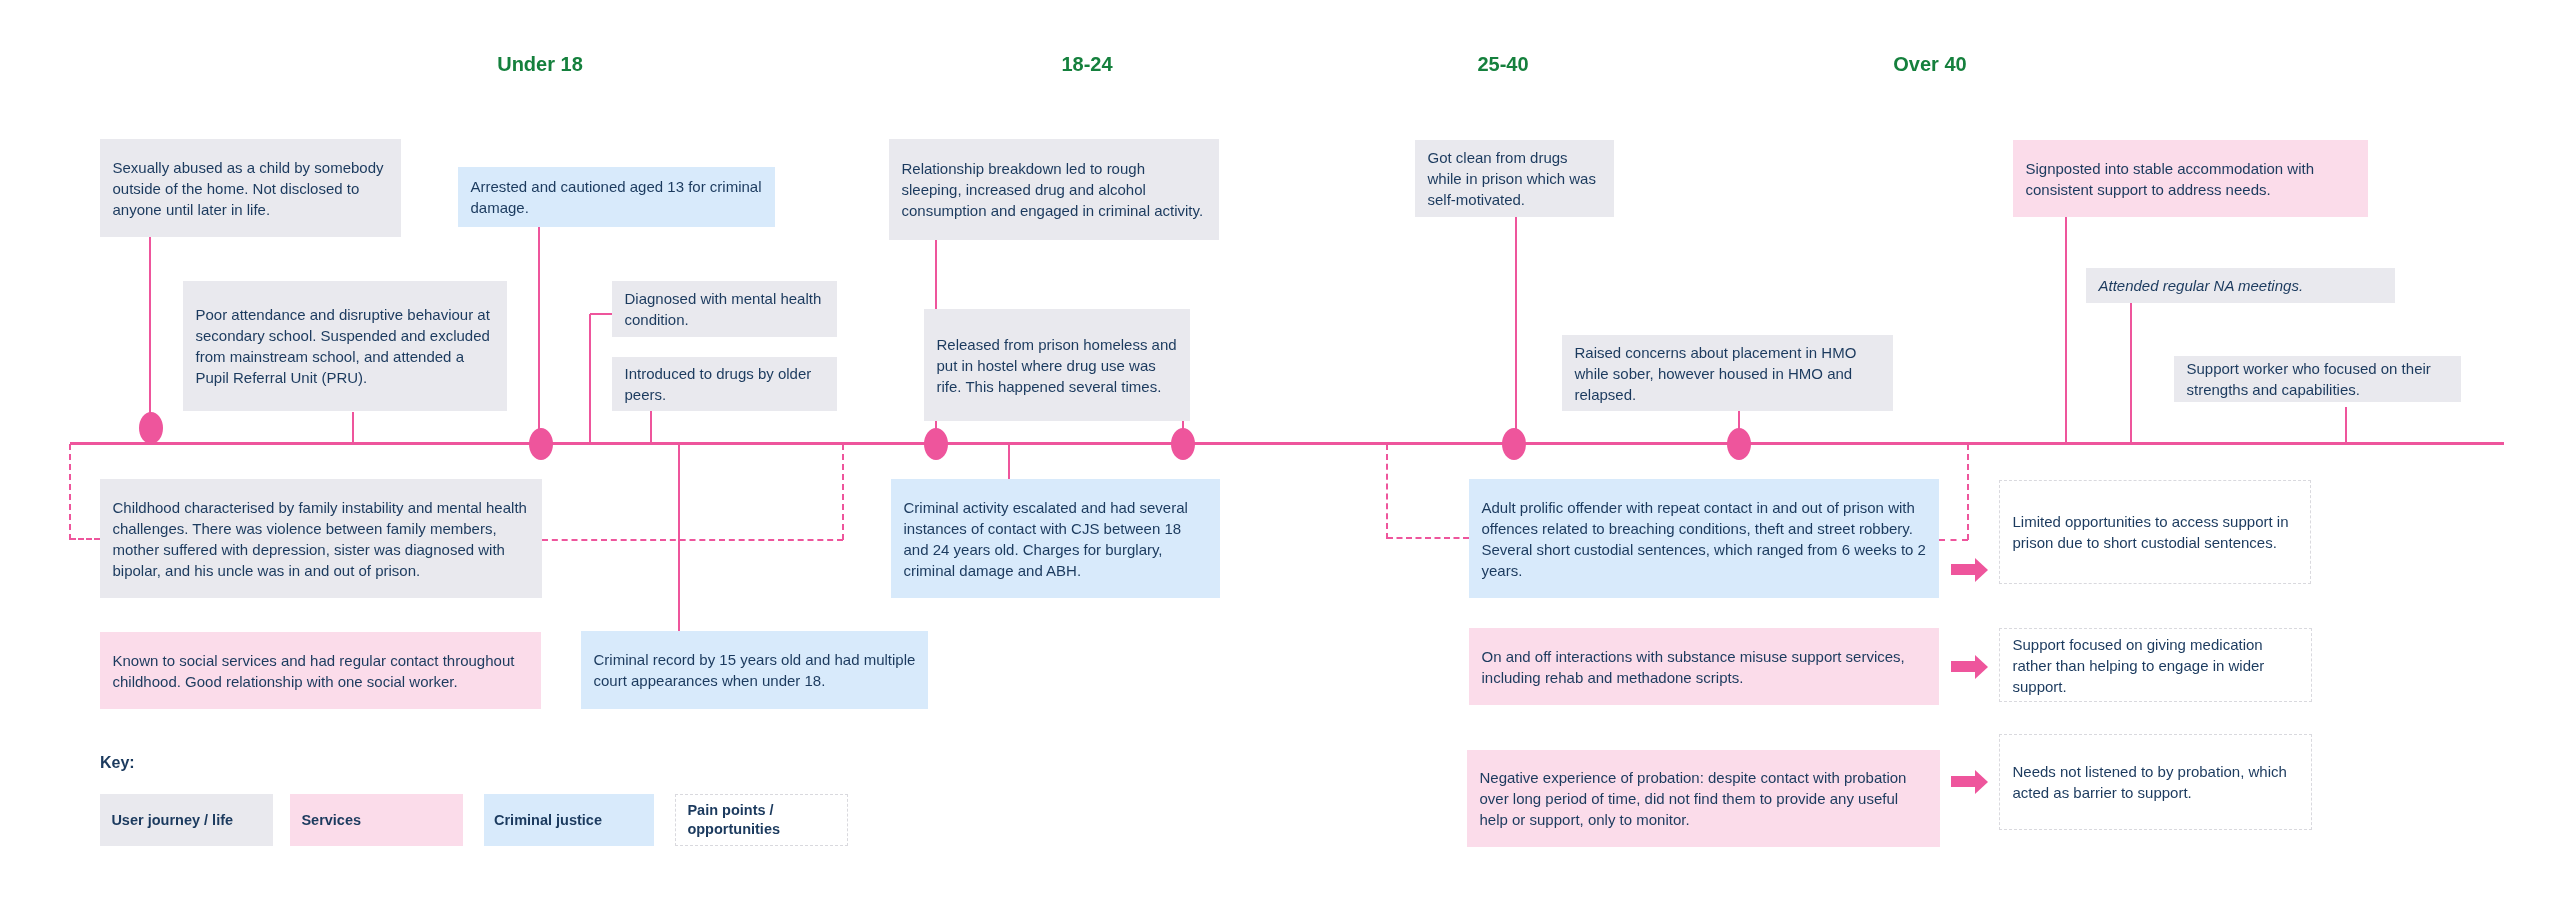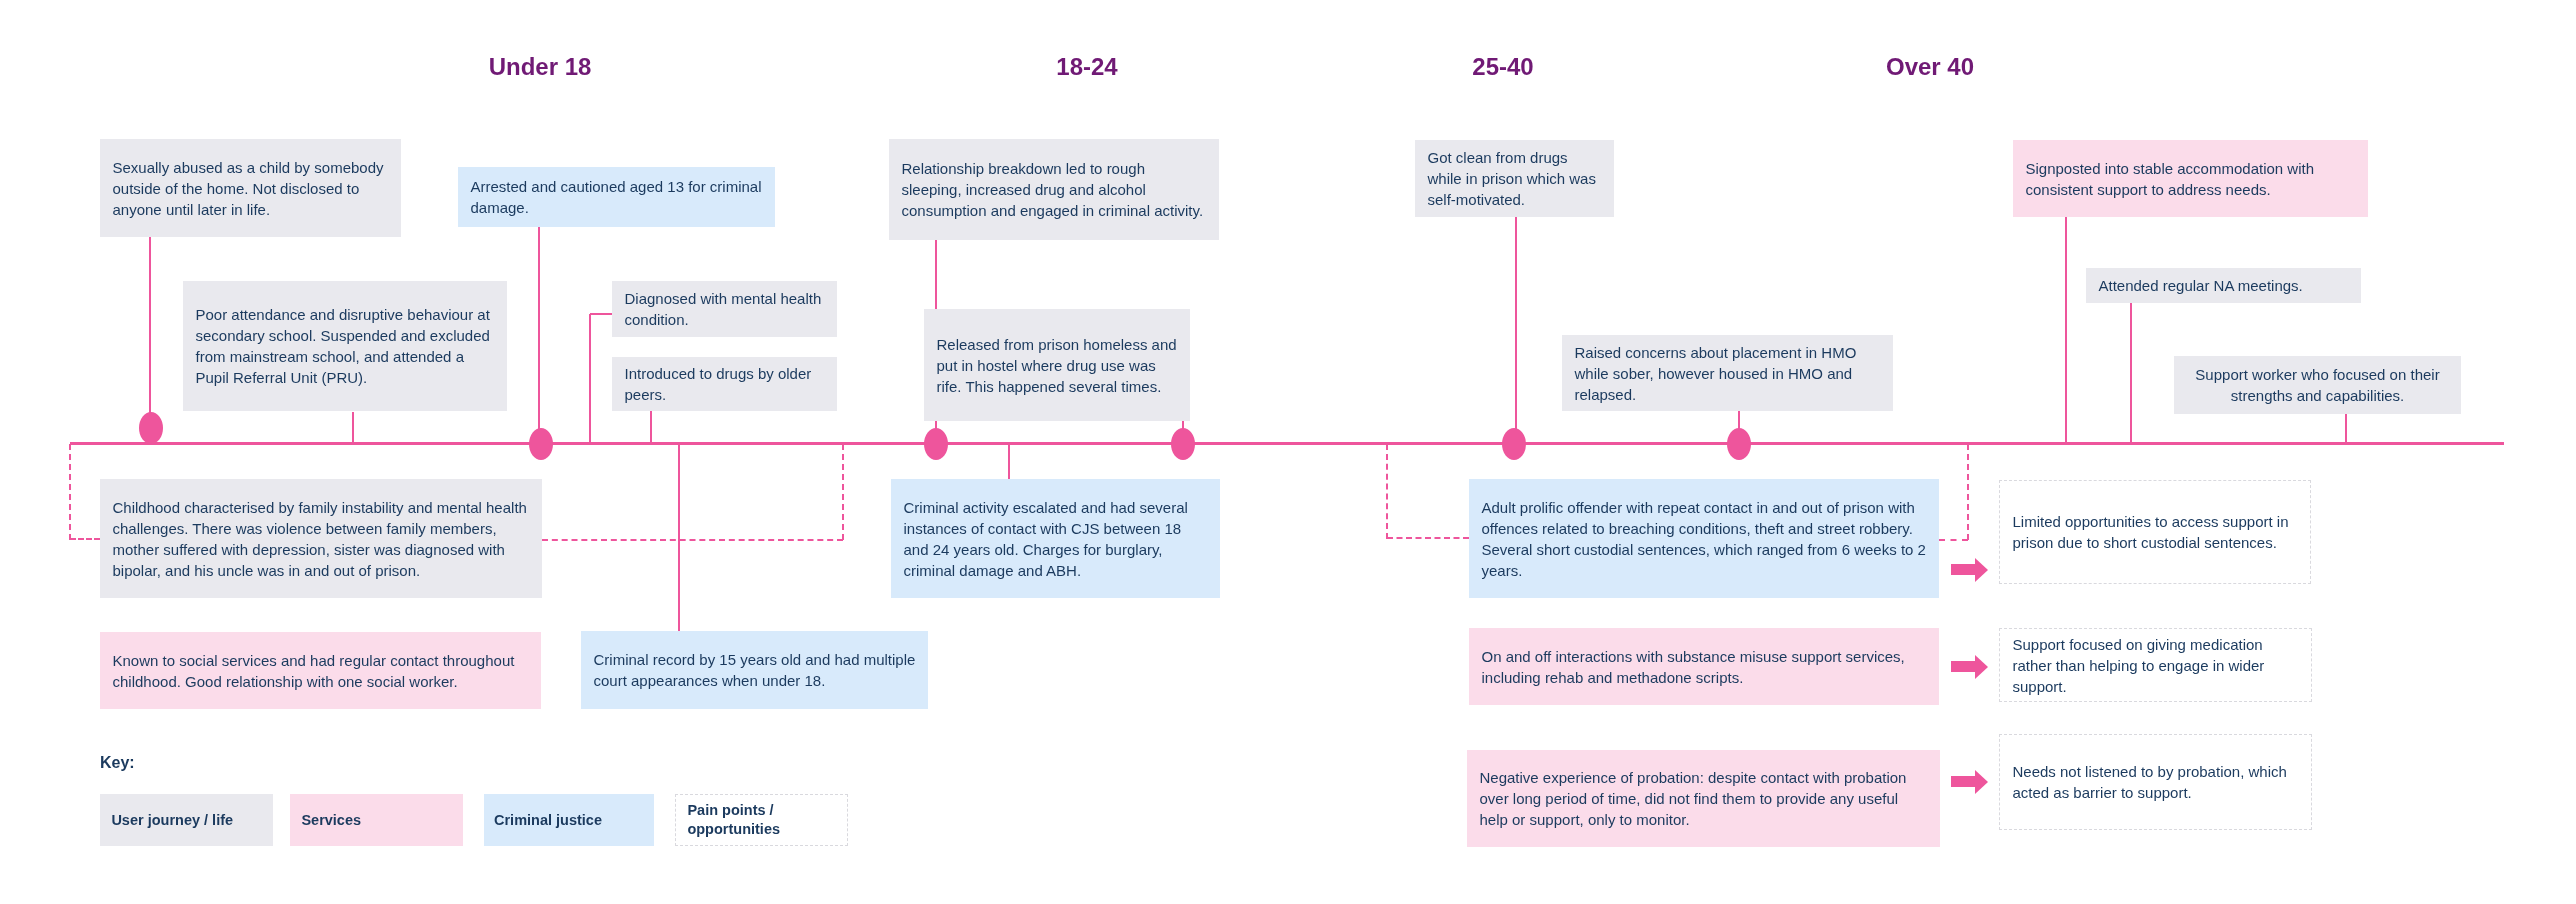--- a/index.html
+++ b/index.html
@@ -1,18 +1,18 @@
 <!DOCTYPE html>
 <html style="font-size:8.3px"><head>
 <meta charset="utf-8">
 <style>
   html,body{margin:0;padding:0;background:#ffffff;}
   body{font-family:"Liberation Sans", sans-serif;}
   #canvas{position:relative;width:2576px;height:905px;background:#ffffff;overflow:hidden;}
-  .era-title{position:absolute;top:53px;transform:translateX(-50%);font-size:24px;font-weight:700;color:#701a75;white-space:nowrap;}
+  .era-title{position:absolute;top:53px;transform:translateX(-50%);font-size:20px;font-weight:700;color:#15803d;white-space:nowrap;}
   #timeline{position:absolute;height:2.6px;background:#ee559c;}
   .dot{position:absolute;width:24px;height:32px;border-radius:50%;background:#ee559c;}
   .line-v{position:absolute;width:2.1px;background:#ee559c;}
   .line-h{position:absolute;height:2.1px;background:#ee559c;}
   .dash-v{position:absolute;width:0;border-left:2.1px dashed #ee559c;}
   .dash-h{position:absolute;height:0;border-top:2.1px dashed #ee559c;}
   .event-box{position:absolute;box-sizing:border-box;display:flex;align-items:center;
     padding:7.3px 12.5px;font-size:15px;line-height:21px;color:#1b3a5e;}
   .type-life{background:#e9e9ee;}
   .type-service{background:#fbdcea;}
@@ -87,24 +87,24 @@
     </div>
     <div class="event-box type-life" style="left: 1415px; top: 140px; width: 199px; height: 77px;">
       <span>Got clean from drugs while in prison which was self-motivated.</span>
     </div>
     <div class="event-box type-life" style="left: 1562px; top: 335px; width: 331px; height: 76px;">
       <span>Raised concerns about placement in HMO while sober, however housed in HMO and relapsed.</span>
     </div>
     <div class="event-box type-service" style="left: 2013px; top: 140px; width: 355px; height: 77px;">
       <span>Signposted into stable accommodation with consistent support to address needs.</span>
     </div>
-    <div class="event-box type-life" style="left: 2086px; top: 268px; width: 275px; height: 35px;">
+    <div class="event-box type-life" style="left: 2086px; top: 268px; width: 309px; height: 35px; font-style: italic;">
       <span>Attended regular NA meetings.</span>
     </div>
-    <div class="event-box type-life" style="left: 2174px; top: 356px; width: 287px; height: 58px; text-align: center;">
+    <div class="event-box type-life" style="left: 2174px; top: 356px; width: 287px; height: 46px;">
       <span>Support worker who focused on their strengths and capabilities.</span>
     </div>
     <div class="event-box type-life" style="left: 100px; top: 479px; width: 442px; height: 119px;">
       <span>Childhood characterised by family instability and mental health challenges. There was violence between family members, mother suffered with depression, sister was diagnosed with bipolar, and his uncle was in and out of prison.</span>
     </div>
     <div class="event-box type-service" style="left: 100px; top: 632px; width: 441px; height: 77px;">
       <span>Known to social services and had regular contact throughout childhood. Good relationship with one social worker.</span>
     </div>
     <div class="event-box type-cjs" style="left: 581px; top: 631px; width: 347px; height: 78px;">
       <span>Criminal record by 15 years old and had multiple court appearances when under 18.</span>

